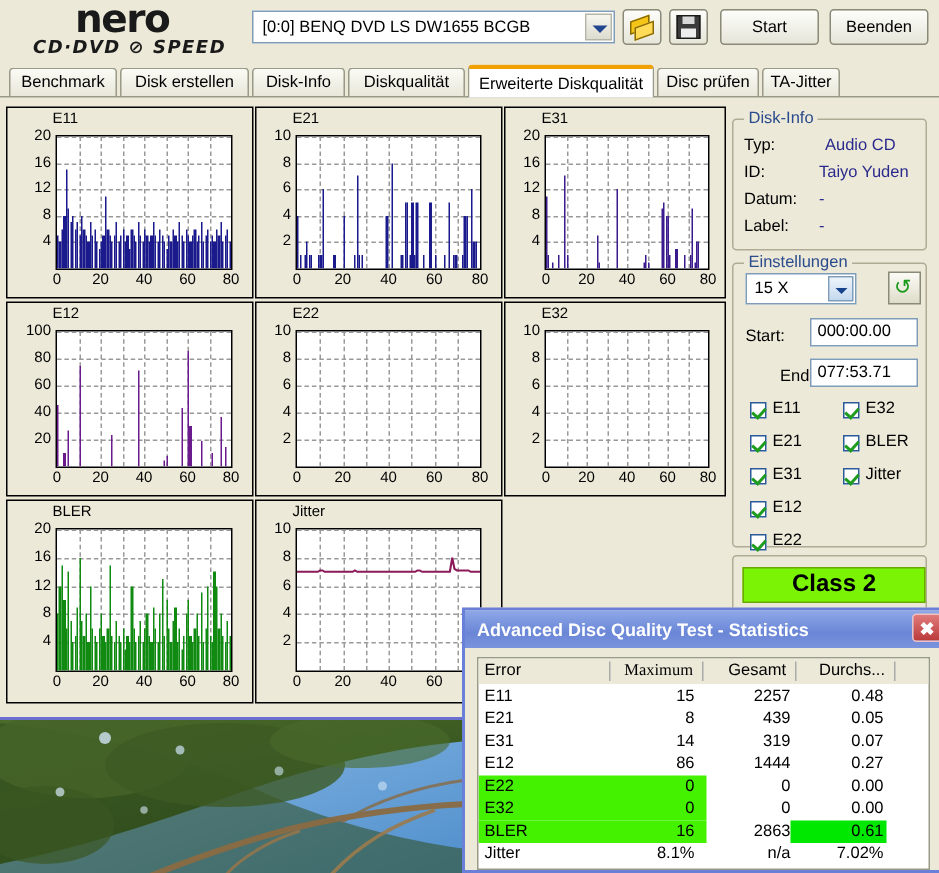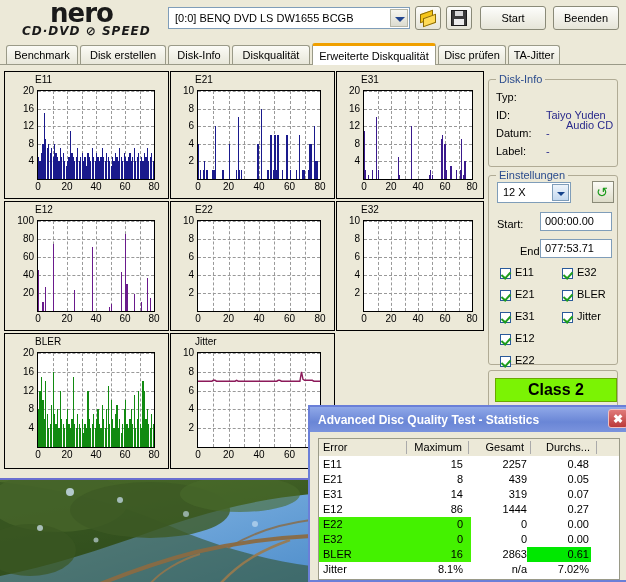--- a/index.html
+++ b/index.html
@@ -645,34 +645,34 @@
         <div class="xtick" style="left: 17px; top: 115px; width: 20px;">0</div>
         <div class="xtick" style="left: 47.5px; top: 115px; width: 20px;">20</div>
         <div class="xtick" style="left: 78px; top: 115px; width: 20px;">40</div>
         <div class="xtick" style="left: 108.5px; top: 115px; width: 20px;">60</div>
       </div>
     </div>
 
   <div class="grpbox" style="left:488px;top:14px;width:130px;height:88px;"></div>
   <div class="grptitle" style="left:496px;top:8px;">Disk-Info</div>
   <div class="lbl" style="left:496px;top:26px;">Typ:</div>
-  <div class="val" style="left:566px;top:26px;margin-top:28px;">Audio CD</div>
+  <div class="val" style="left:550px;top:26px;">Audio CD</div>
   <div class="lbl" style="left:496px;top:44px;">ID:</div>
   <div class="val" style="left:546px;top:44px;">Taiyo Yuden</div>
   <div class="lbl" style="left:496px;top:62px;">Datum:</div>
   <div class="val" style="left:546px;top:62px;">-</div>
   <div class="lbl" style="left:496px;top:80px;">Label:</div>
   <div class="val" style="left:546px;top:80px;">-</div>
 
   <div class="grpbox" style="left:488px;top:110px;width:130px;height:190px;"></div>
   <div class="grptitle" style="left:496px;top:104px;">Einstellungen</div>
 </div>
 
 <div id="speedsel">
-  <div class="txt">12 X</div>
+  <div class="txt">15 X</div>
   <div class="arrowbox"></div>
 </div>
 <div id="refreshbtn">
   <span class="rsym">↺</span>
 </div>
 
 <div class="lbl" style="left:497px;top:218px;">Start:</div>
 <div class="field" style="left:540px;top:212px;width:72px;height:19px;">
   <span>000:00.00</span>
 </div>
@@ -750,21 +750,21 @@
     <circle cx="255" cy="44" r="3" fill="#cfe4f5" opacity="0.6"></circle>
   </svg>
 </div>
 
 <div id="statsdlg">
   <div id="statstitle">Advanced Disc Quality Test - Statistics</div>
   <div id="statsclose">✖</div>
   <div id="statstable">
     <div class="sthead">
       <div class="hc c0" style="width:84px;">Error</div>
-      <div class="hc c1" style="width:62px;padding-right:6px;">Maximum</div>
+      <div class="hc c1" style="width:62px;padding-right:6px;font-family:Liberation Serif, serif;">Maximum</div>
       <div class="hc c2" style="width:60px;padding-right:6px;">Gesamt</div>
       <div class="hc c3" style="width:64px;padding-right:6px;">Durchs...</div>
     </div>
     <div id="strows">
         <div class="strow" style="top: 18px;">
           <div class="c c0">E11</div>
           <div class="c c1">15</div>
           <div class="c c2">2257</div>
           <div class="c c3">0.48</div>
         </div>

